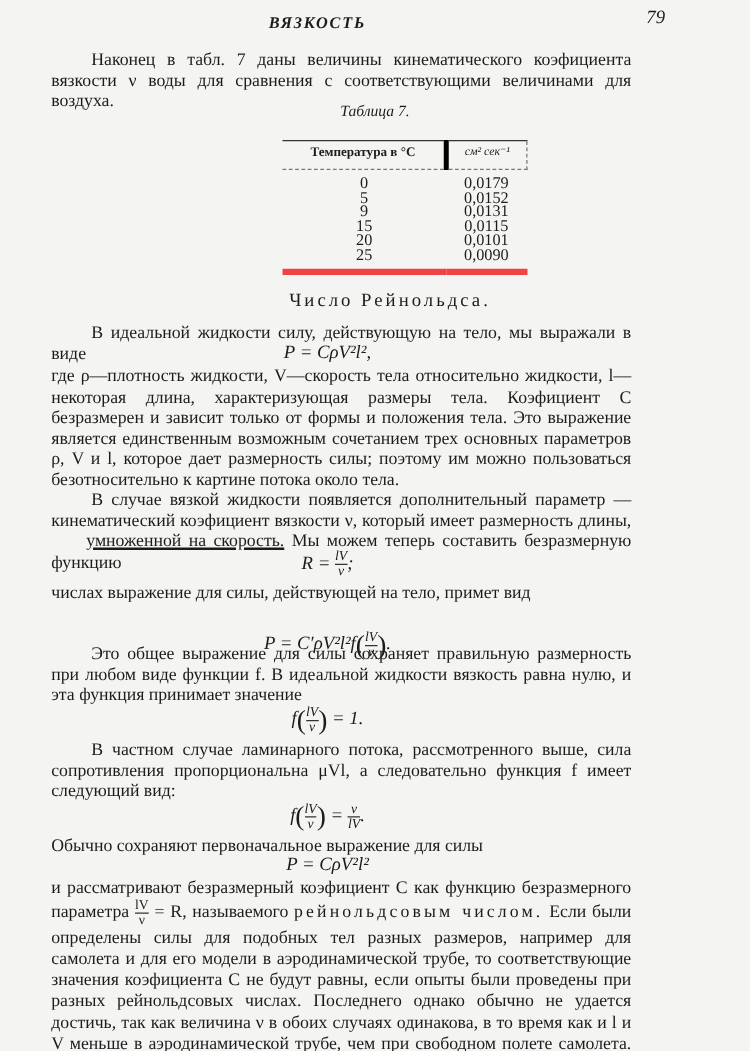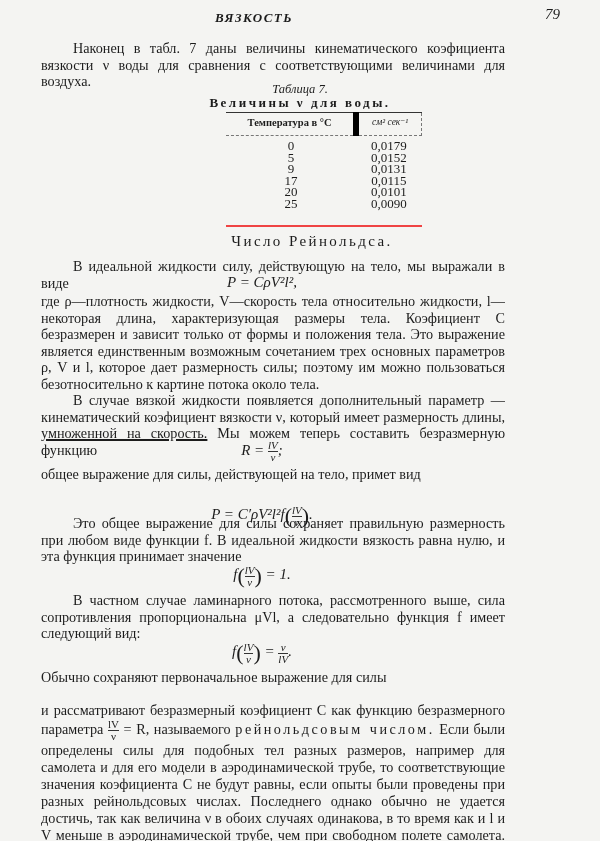--- a/index.html
+++ b/index.html
@@ -9,68 +9,67 @@
     color:#1c1c1c;
     font-family:"Liberation Serif","DejaVu Serif",serif;
     position:relative;
   }
   .page { position:absolute; left:0; top:0; width:600px; height:841px; }
   .run-head {
     position:absolute; top:10px; left:0; width:508px; text-align:center;
     font-style:italic; font-weight:bold; font-size:13px; letter-spacing:1.5px;
   }
   .page-num {
-    position:absolute; top:6px; right:40px;
+    position:absolute; top:6px; right:68px;
     font-style:italic; font-size:15px;
   }
   .text {
     position:absolute; left:41px; width:464px;
     font-size:14.2px; line-height:16.6px; text-align:justify;
   }
   .indent { text-indent:32px; }
   .cap-italic { position:absolute; left:0; width:600px; text-align:center; font-style:italic; font-size:12.5px; }
   .cap-spaced { position:absolute; left:0; width:600px; text-align:center; font-weight:bold; font-size:13px; letter-spacing:2.5px; }
   table.tbl {
     position:absolute; left:226px; top:112px; width:196px;
     border-collapse:collapse; font-size:13px;
   }
   table.tbl th {
     font-weight:bold; font-size:10.5px; line-height:11px; padding:4px 4px 7px 4px;
     border-top:1.5px solid #333; border-bottom:1px dashed #777;
   }
-  table.tbl th.h2 { font-style:italic; font-weight:normal; font-size:9.5px; border-left:6px solid #000000; border-right:1px dashed #777; }
+  table.tbl th.h2 { font-style:italic; font-weight:normal; font-size:9.5px; border-left:4px solid #000000; border-right:1px dashed #777; }
   table.tbl td { text-align:center; padding:0; line-height:11.5px; font-size:13px; }
-  table.tbl tr.last td { border-bottom:2px solid #ef4444; padding-bottom:16px; }
+  table.tbl tr.last td { border-bottom:5px solid #ef4444; padding-bottom:6px; }
   .section-title {
     position:absolute; top:233px; left:12px; width:600px; text-align:center;
     font-size:15px; letter-spacing:2.4px;
   }
   .formula {
     position:absolute; left:0; width:524px; text-align:center;
     font-size:15px; font-style:italic;
   }
   .frac { display:inline-block; vertical-align:middle; text-align:center; font-size:11px; line-height:11px; }
   .frac span { display:block; }
   .frac .den { border-top:1px solid #333; }
   .paren { font-size:22px; font-style:normal; vertical-align:middle; }
-  .underline { text-decoration:underline; text-decoration-thickness:1.5px; }
+  .underline { text-decoration:underline; text-decoration-thickness:1.5px;margin-left:28px; }
   .spaced { letter-spacing:2.5px; }
 </style>
 </head>
 <body>
 
 <div class="page">
 
   <div class="run-head">ВЯЗКОСТЬ</div>
   <div class="page-num">79</div>
 
   <div class="text indent" style="top:40px;">Наконец в табл. 7 даны величины кинематического коэфициента вязкости ν воды для сравнения с соответствующими величинами для воздуха.</div>
 
   <div class="cap-italic" style="top:82px;">Таблица 7.</div>
-  <div class="cap-spaced" style="top:95px;">Величины ν для воды.</div>
 
   <table class="tbl">
     <thead>
       <tr>
         <th>Температура в °C</th>
         <th class="h2">см² сек⁻¹</th>
       </tr>
     </thead>
     <tbody>
       <tr>
@@ -79,21 +78,21 @@
         </tr>
       <tr>
           <td>5</td>
           <td>0,0152</td>
         </tr>
       <tr>
           <td>9</td>
           <td>0,0131</td>
         </tr>
       <tr>
-          <td>17</td>
+          <td>15</td>
           <td>0,0115</td>
         </tr>
       <tr>
           <td>20</td>
           <td>0,0101</td>
         </tr>
       <tr class="last">
           <td>25</td>
           <td>0,0090</td>
         </tr>
@@ -111,21 +110,21 @@
     <span>В случае вязкой жидкости появляется дополнительный параметр — кинематический коэфициент вязкости ν, который имеет размерность длины,</span>
     <span class="underline">умноженной на скорость.</span>
     <span>Мы можем теперь составить безразмерную функцию</span>
   </div>
 
   <div class="formula" style="top:440px;">
     <span>R =</span>
     <span class="frac"><span>lV</span><span class="den">ν</span></span><span>;</span>
   </div>
 
-  <div class="text" style="top:466px;">общее выражение для силы, действующей на тело, примет вид</div>
+  <div class="text" style="top:466px;">числах выражение для силы, действующей на тело, примет вид</div>
 
   <div class="formula" style="top:503px;">
     <span>P = C′ρV²l²f</span><span class="paren">(</span><span class="frac"><span>lV</span><span class="den">ν</span></span><span class="paren">)</span><span>.</span>
   </div>
 
   <div class="text indent" style="top:515px;">Это общее выражение для силы сохраняет правильную размерность при любом виде функции f. В идеальной жидкости вязкость равна нулю, и эта функция принимает значение</div>
 
   <div class="formula" style="top:563px;">
     <span>f</span><span class="paren">(</span><span class="frac"><span>lV</span><span class="den">ν</span></span><span class="paren">)</span>
     <span>= 1.</span>
@@ -133,20 +132,21 @@
 
   <div class="text indent" style="top:592px;">В частном случае ламинарного потока, рассмотренного выше, сила сопротивления пропорциональна μVl, а следовательно функция f имеет следующий вид:</div>
 
   <div class="formula" style="top:640px;">
     <span>f</span><span class="paren">(</span><span class="frac"><span>lV</span><span class="den">ν</span></span><span class="paren">)</span>
     <span>=</span>
     <span class="frac"><span>ν</span><span class="den">lV</span></span><span>.</span>
   </div>
 
   <div class="text" style="top:669px;">Обычно сохраняют первоначальное выражение для силы</div>
+  <div class="formula" style="top:684px;">P = CρV²l²</div>
 
   <div class="text" style="top:702px; line-height:17px;">
     <span>и рассматривают безразмерный коэфициент C как функцию безразмерного параметра</span>
     <span class="frac"><span>lV</span><span class="den">ν</span></span>
     <span>= R, называемого</span>
     <span class="spaced">рейнольдсовым числом.</span>
     <span>Если были определены силы для подобных тел разных размеров, например для самолета и для его модели в аэродинамической трубе, то соответствующие значения коэфициента C не будут равны, если опыты были проведены при разных рейнольдсовых числах. Последнего однако обычно не удается достичь, так как величина ν в обоих случаях одинакова, в то время как и l и V меньше в аэродинамической трубе, чем при свободном полете самолета. Необходимо</span>
   </div>
 
 </div>

